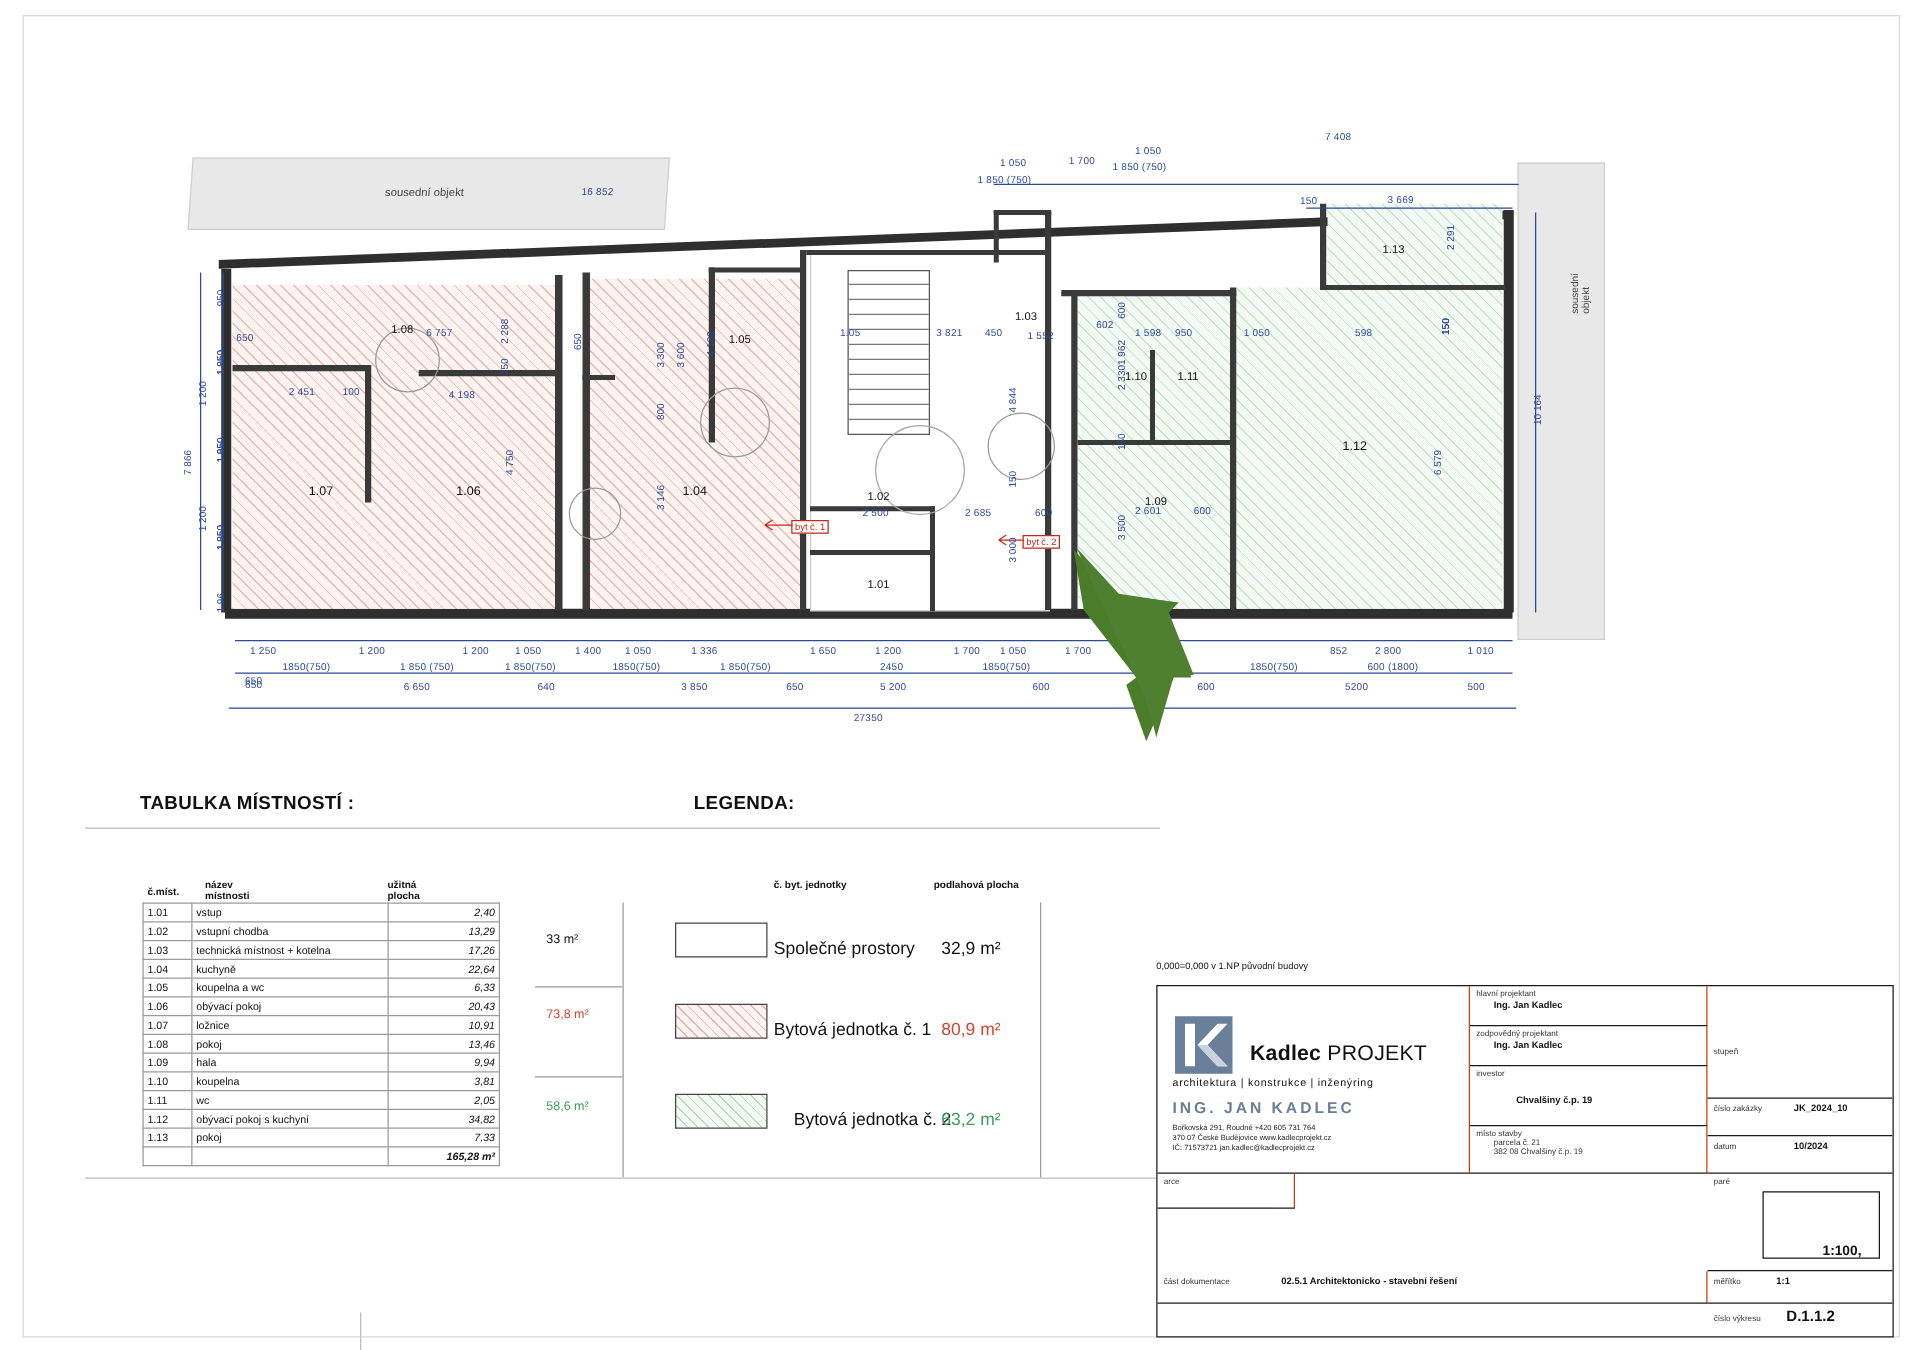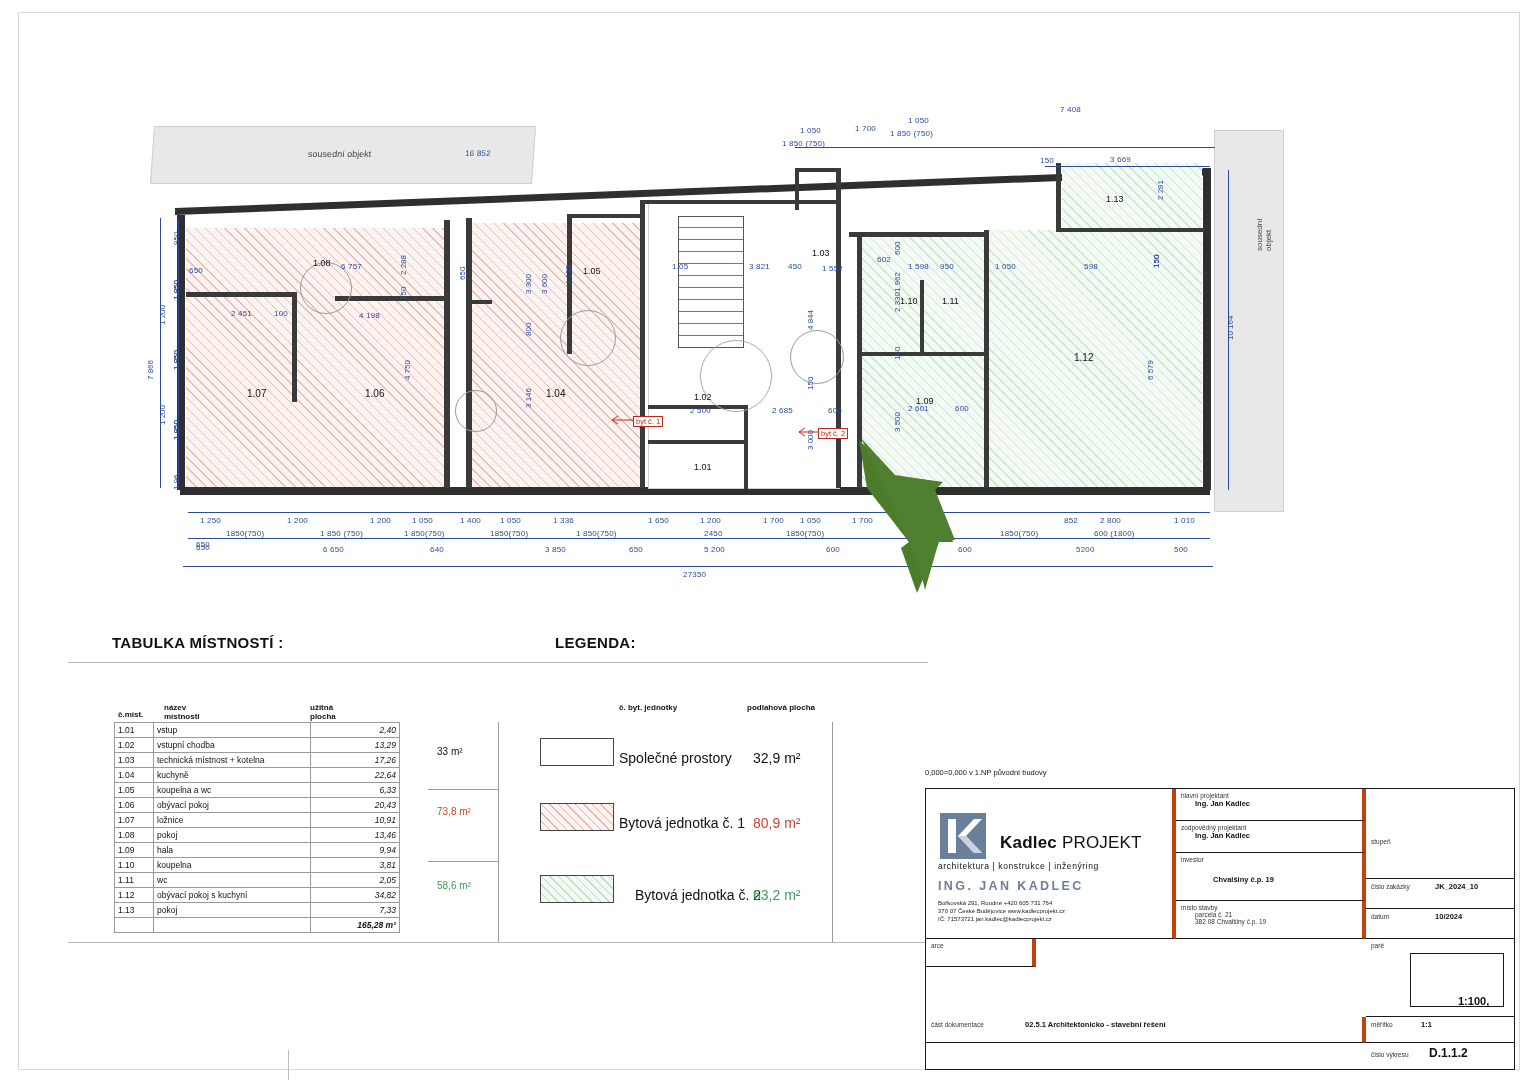--- a/index.html
+++ b/index.html
@@ -55,21 +55,21 @@
      repeating-linear-gradient(45deg, rgba(190,60,40,.35) 0 1px, rgba(255,255,255,0) 1px 6px),#fdf3f1;}
   .legbox.green{background:
      repeating-linear-gradient(45deg, rgba(60,150,80,.3) 0 1px, rgba(255,255,255,0) 1px 6px),#f2faf3;}
   .legtxt{font-size:14px;}
   .red{color:#d2452d;}
   .green{color:#3f9b5a;}
 
   
   #titleblock{position:absolute;left:925px;top:788px;width:588px;height:280px;border:1.5px solid #1a1a1a;background:#fff;font-size:7.5px;}
   #titleblock .cell{position:absolute;box-sizing:border-box;}
-  #titleblock .b-r{border-right:4px solid #c2410c;}
+  #titleblock .b-r{border-right:1px solid #c2410c;}
   #titleblock .b-b{border-bottom:1px solid #1a1a1a;}
   .lbl{font-size:6.5px;color:#333;}
   .val{font-size:7.5px;font-weight:bold;color:#111;}
   .logoname{font-size:17px;letter-spacing:.2px;}
   .logoname b{font-weight:bold;}
   .logosub{font-size:8.5px;letter-spacing:.6px;}
   .logobig{font-size:12.5px;font-weight:bold;letter-spacing:2.4px;color:#6a7f99;}
   .logoaddr{font-size:6px;color:#222;line-height:1.35;}
   .bigtitle{font-size:15px;font-weight:bold;}
   .midtitle{font-size:12px;font-weight:bold;}

